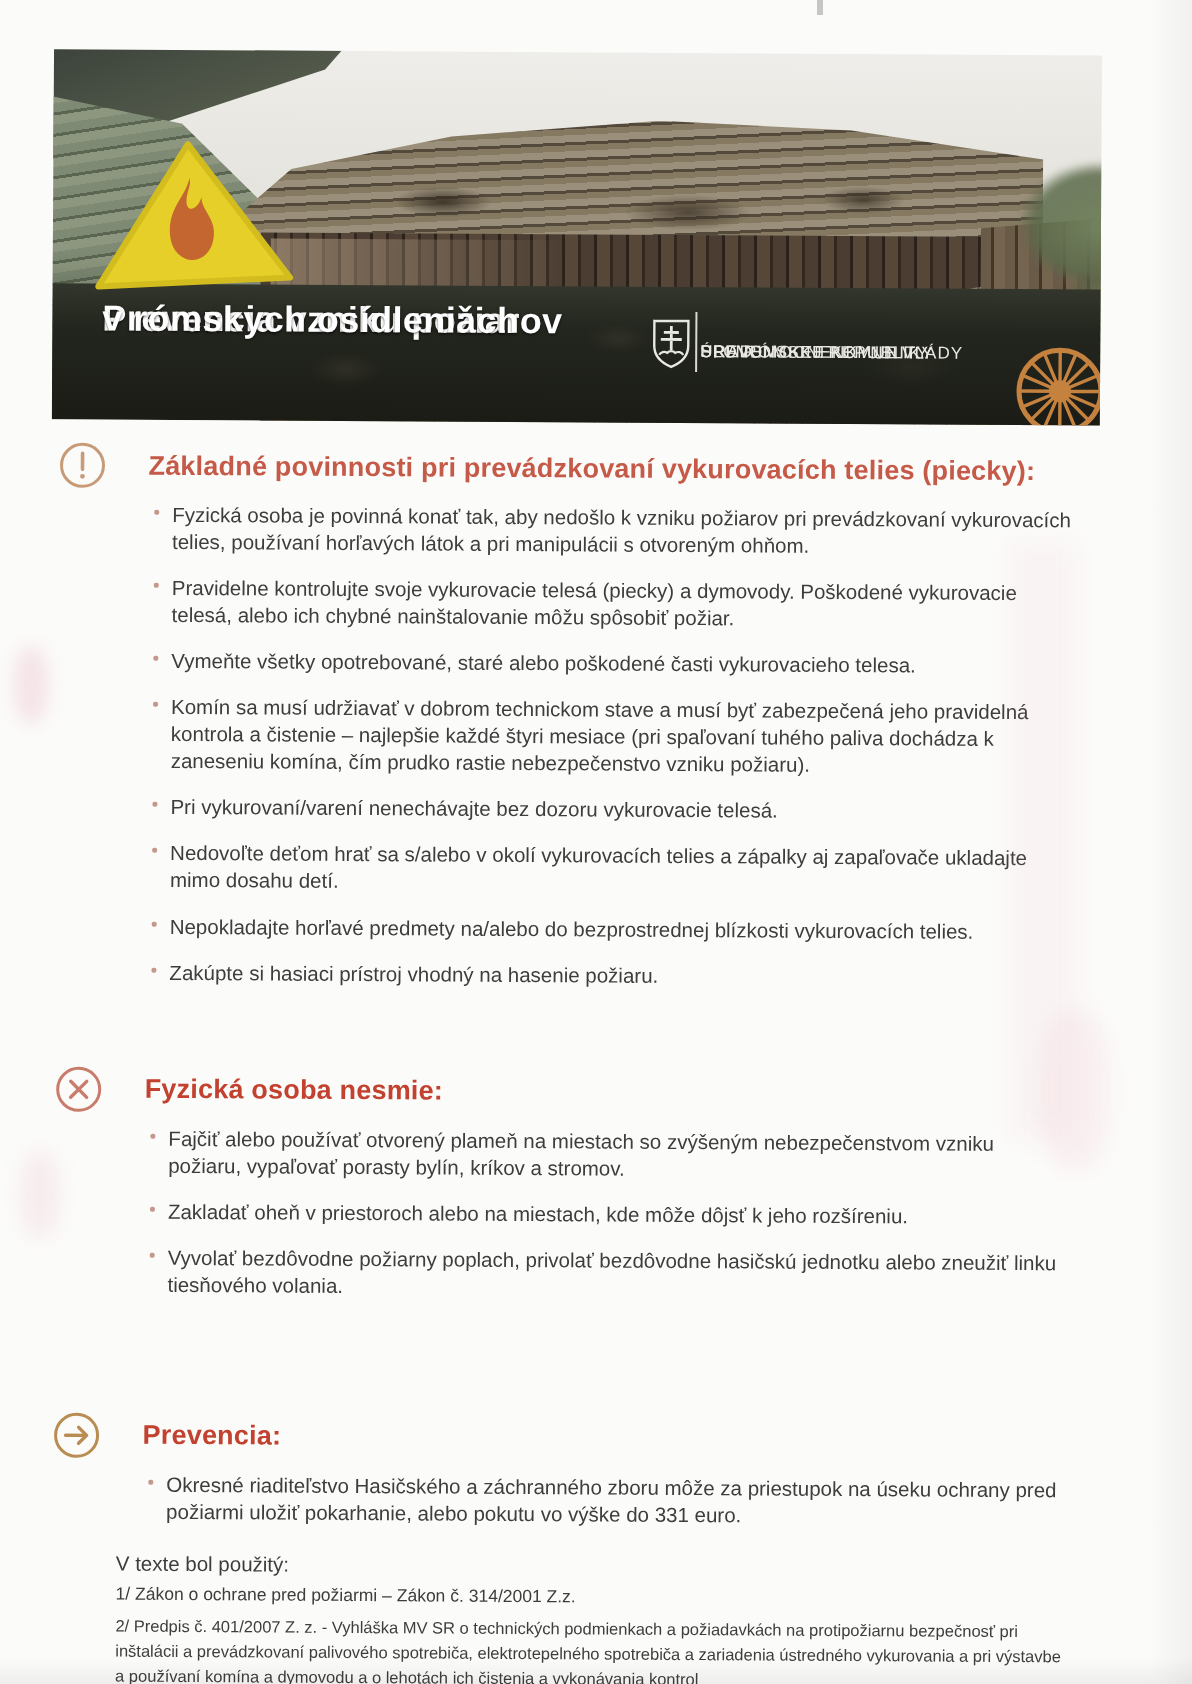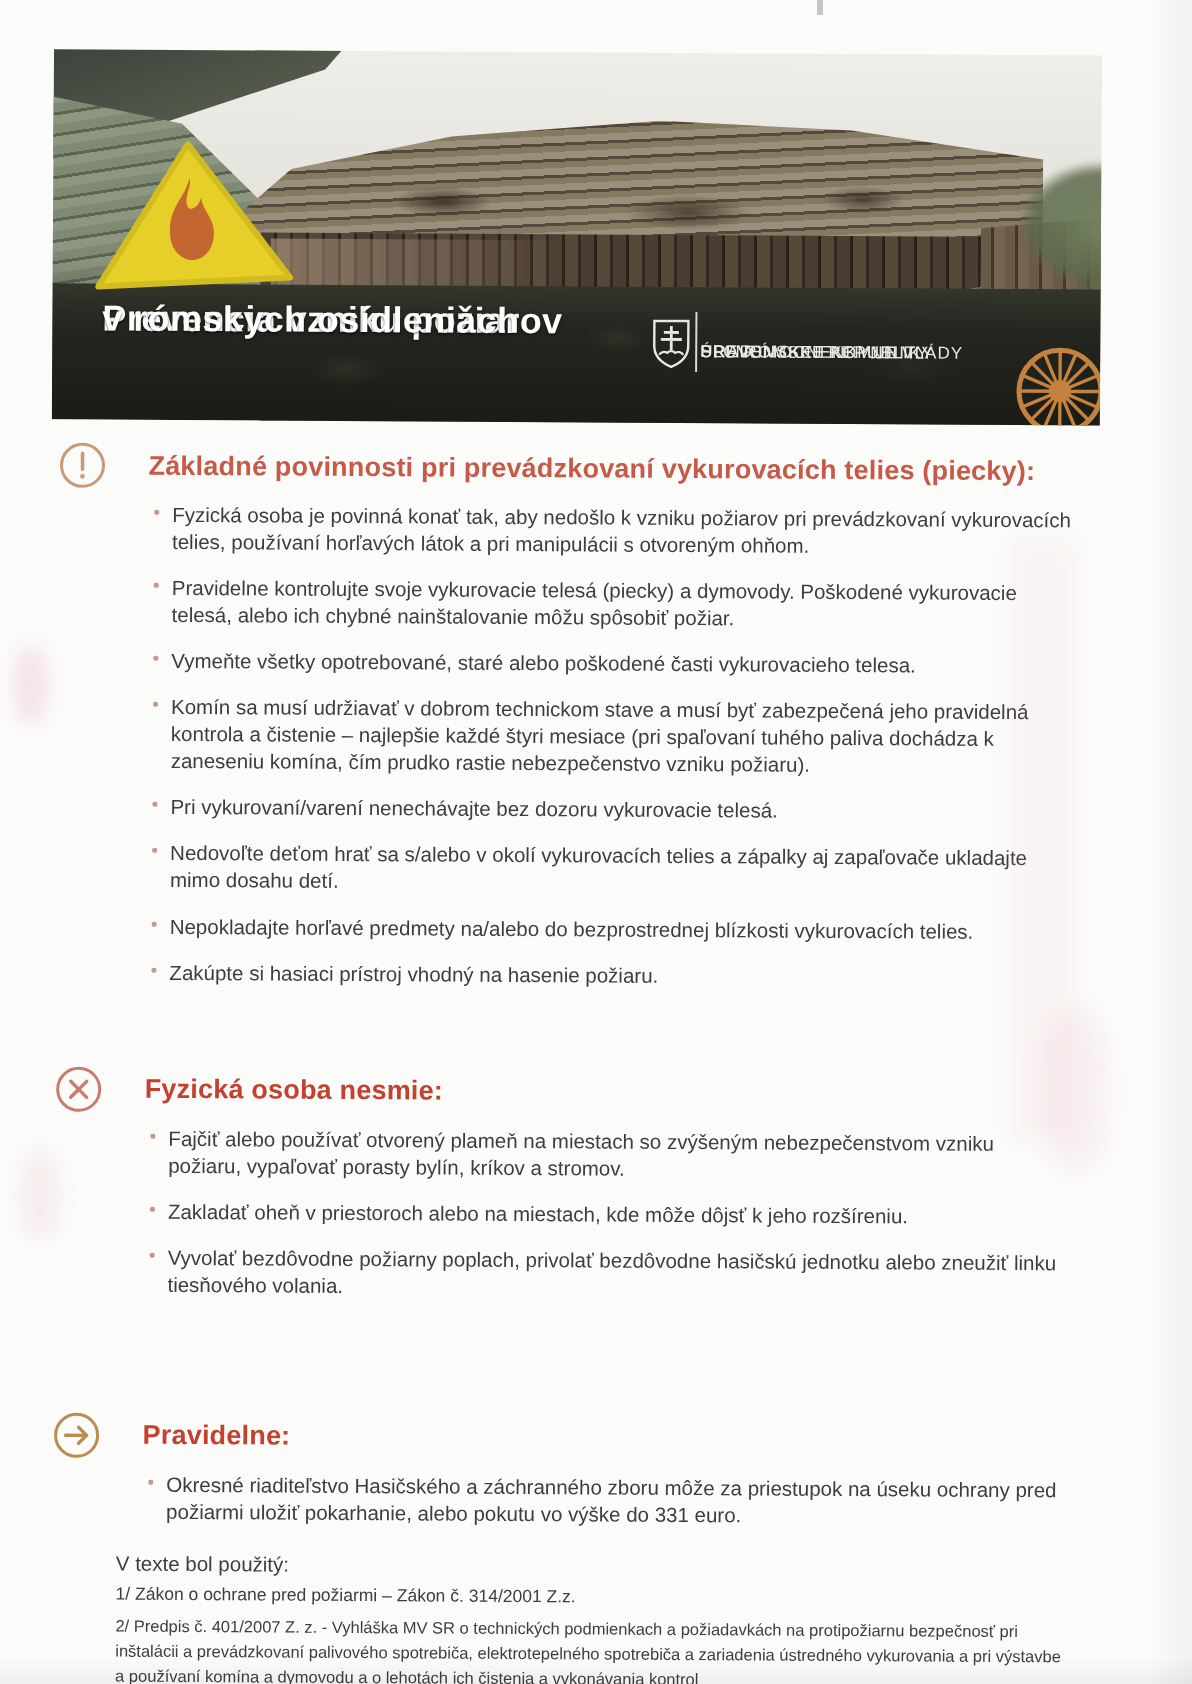--- a/index.html
+++ b/index.html
@@ -195,21 +195,21 @@
         <li>Vyvolať bezdôvodne požiarny poplach, privolať bezdôvodne hasičskú jednotku alebo zneužiť linku tiesňového volania.</li>
       </ul>
     </section>
 
     <section class="sec3">
       <div class="sec-head">
         <svg class="sec-icon" viewBox="0 0 48 48">
           <circle cx="24" cy="24" r="21" fill="none" stroke="#b98c52" stroke-width="3"></circle>
           <path d="M13 24 H33 M26 16 L34 24 L26 32" fill="none" stroke="#b98c52" stroke-width="3.4" stroke-linecap="round" stroke-linejoin="round"></path>
         </svg>
-        <h2>Pravidelne:</h2>
+        <h2>Prevencia:</h2>
       </div>
       <ul>
         <li>Okresné riaditeľstvo Hasičského a záchranného zboru môže za priestupok na úseku ochrany pred požiarmi uložiť pokarhanie, alebo pokutu vo výške do 331 euro.</li>
       </ul>
     </section>
 
     <div class="footer">
       <p class="foot-intro">V texte bol použitý:</p>
       <p class="ref1">1/ Zákon o ochrane pred požiarmi – Zákon č. 314/2001 Z.z.</p>
       <p class="ref2">2/ Predpis č. 401/2007 Z. z. - Vyhláška MV SR o technických podmienkach a požiadavkách na protipožiarnu bezpečnosť pri inštalácii a prevádzkovaní palivového spotrebiča, elektrotepelného spotrebiča a zariadenia ústredného vykurovania a pri výstavbe a používaní komína a dymovodu a o lehotách ich čistenia a vykonávania kontrol</p>

